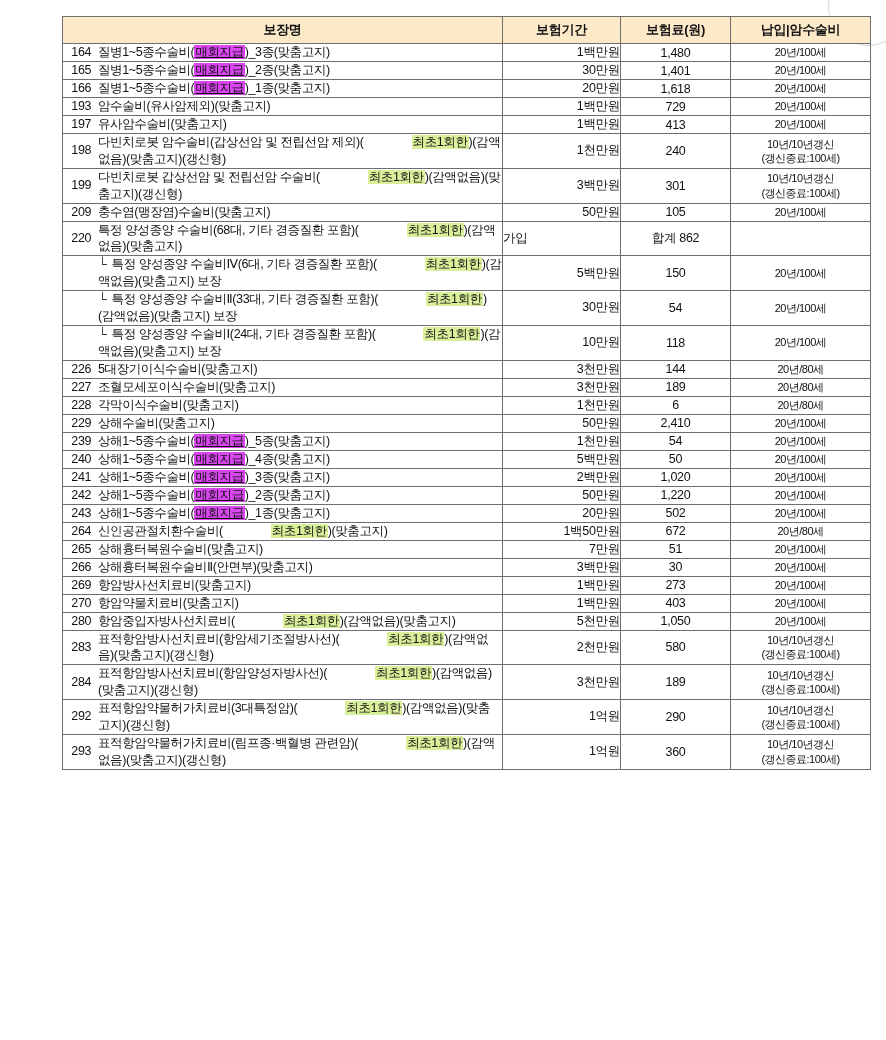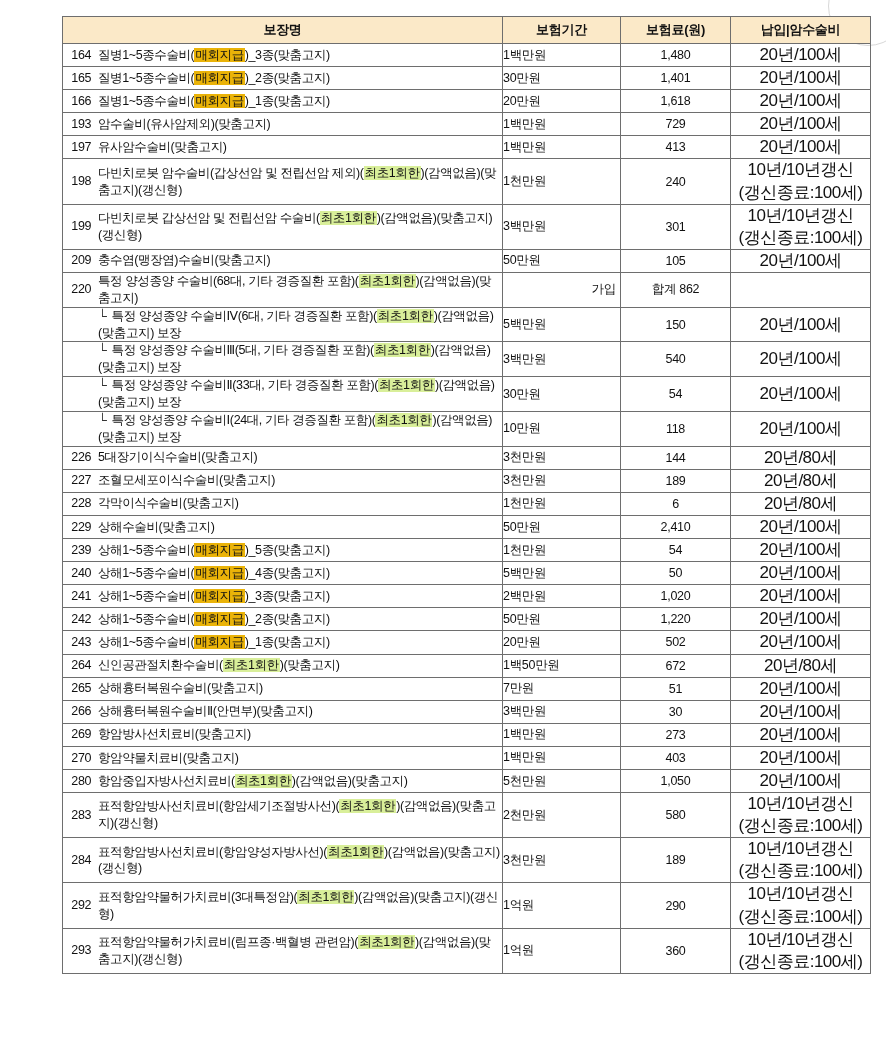--- a/index.html
+++ b/index.html
@@ -79,47 +79,50 @@
     flex: 1 1 auto;
   }
   td.name.sub .no {
     width: 28px;
   }
   td.name .lead {
     color: #333;
     padding-right: 2px;
   }
   td.amount {
+    text-align: right;
     padding: 4px 8px 4px 4px;
     letter-spacing: -0.3px;
   }
   td.amount.center {
-    text-align: right;
+    text-align: left;
     padding-right: 4px;
     margin-left: 12px;
   }
   td.premium {
     text-align: center;
     padding: 4px 8px 4px 4px;
     letter-spacing: -0.3px;
   }
   td.period {
     text-align: center;
     padding: 3px 2px;
-    font-size: 17px;
+    font-size: 11px;
     line-height: 1.3;
     letter-spacing: -0.5px;
   }
   .hl-pink {
-    background: #eab308;
+    background: #d946ef;
     padding: 0 1px;
+    text-decoration: underline;
   }
   .hl-green {
     background: #d9ef9a;
     padding: 0 1px;
+    margin-left: 48px;
   }
 </style>
 </head>
 <body>
 
 <div class="page">
   <div class="corner-arc"></div>
 
   <table class="coverage">
     <colgroup>
@@ -244,31 +247,20 @@
             </div>
           </td>
           <td class="amount">5백만원</td>
           <td class="premium">150</td>
           <td class="period">20년/100세</td>
         </tr>
         <tr>
           <td class="name sub">
             <div class="row-inner">
               <span class="no"></span>
-              <span class="txt"><span class="lead">└ </span>특정 양성종양 수술비Ⅲ(5대, 기타 경증질환 포함)(<span class="hl-green">최초1회한</span>)(감액없음)(맞춤고지) 보장</span>
-            </div>
-          </td>
-          <td class="amount">3백만원</td>
-          <td class="premium">540</td>
-          <td class="period">20년/100세</td>
-        </tr>
-        <tr>
-          <td class="name sub">
-            <div class="row-inner">
-              <span class="no"></span>
               <span class="txt"><span class="lead">└ </span>특정 양성종양 수술비Ⅱ(33대, 기타 경증질환 포함)(<span class="hl-green">최초1회한</span>)(감액없음)(맞춤고지) 보장</span>
             </div>
           </td>
           <td class="amount">30만원</td>
           <td class="premium">54</td>
           <td class="period">20년/100세</td>
         </tr>
         <tr>
           <td class="name sub">
             <div class="row-inner">

